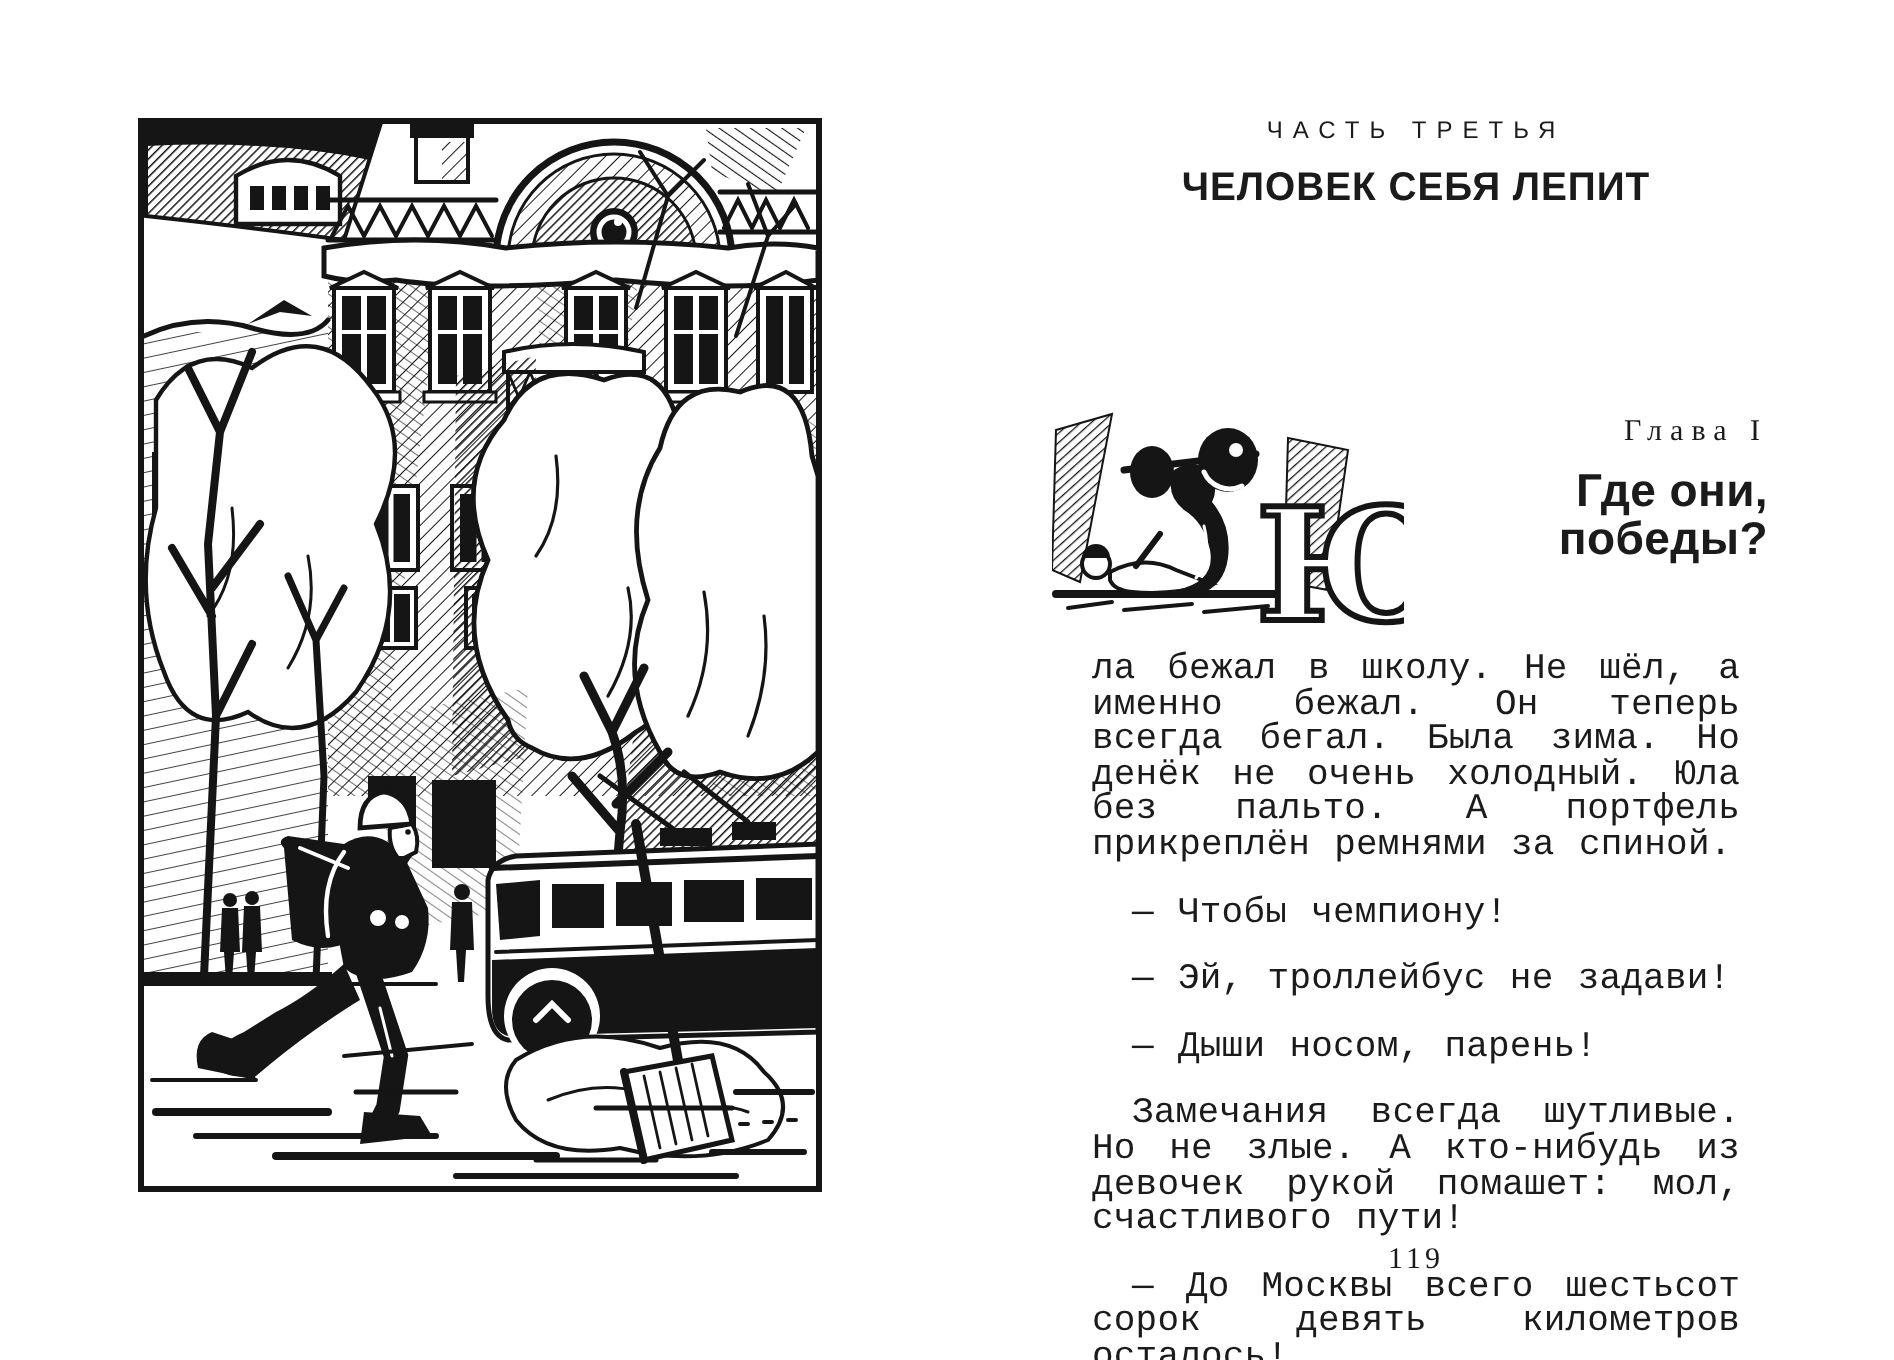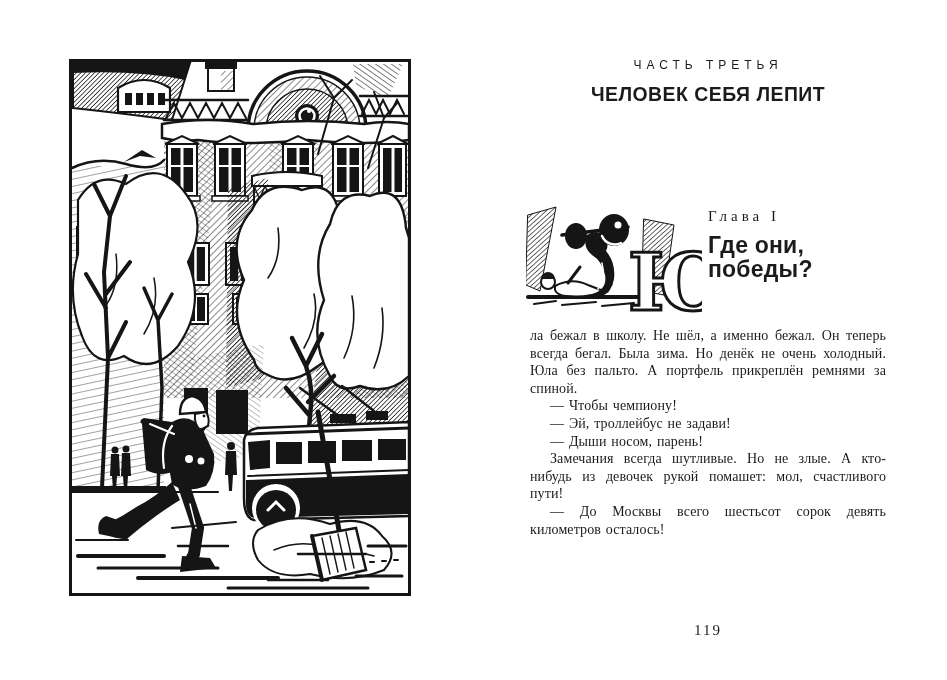--- a/index.html
+++ b/index.html
@@ -15,32 +15,32 @@
     font-family:"Liberation Sans",sans-serif;font-size:12px;font-weight:normal;
     letter-spacing:5px;color:#1b1b1b;white-space:nowrap;
   }
   .part-title{
     position:absolute;top:28px;left:0;width:100%;text-align:center;
     font-family:"Liberation Sans",sans-serif;font-size:20px;font-weight:bold;
     letter-spacing:.5px;transform:scaleX(.97);transform-origin:center;white-space:nowrap;
   }
   .chapter{position:absolute;top:150px;left:0;width:356px;}
   .vignette{float:left;width:176px;height:115px;margin:0 6px 4px -4px;}
-  .ch-head{padding-right:2px;}
+  .ch-head{text-align:right;padding-right:2px;}
   .ch-label{
     font-family:"Liberation Serif",serif;font-size:15px;letter-spacing:4px;
     margin-top:2px;line-height:18px;
   }
   .ch-title{
     font-family:"Liberation Sans",sans-serif;font-size:23px;font-weight:bold;
     margin-top:8px;line-height:24px;letter-spacing:.2px;
   }
   .chapter p{
-    margin:0;font-size:14px;line-height:17.6px;text-align:justify;
-    word-spacing:1.2px;letter-spacing:.1px;
+    margin:16px;font-size:18px;line-height:17.6px;text-align:justify;
+    word-spacing:1.2px;letter-spacing:.1px;font-family:Liberation Mono, monospace;
   }
   p.first{margin-top:46px;}
   p.ind{text-indent:20px;}
   .page-number{
     position:absolute;top:567px;left:0;width:356px;text-align:center;
     font-size:15px;font-weight:normal;letter-spacing:2px;
   }
 </style>
 </head>
 <body>

